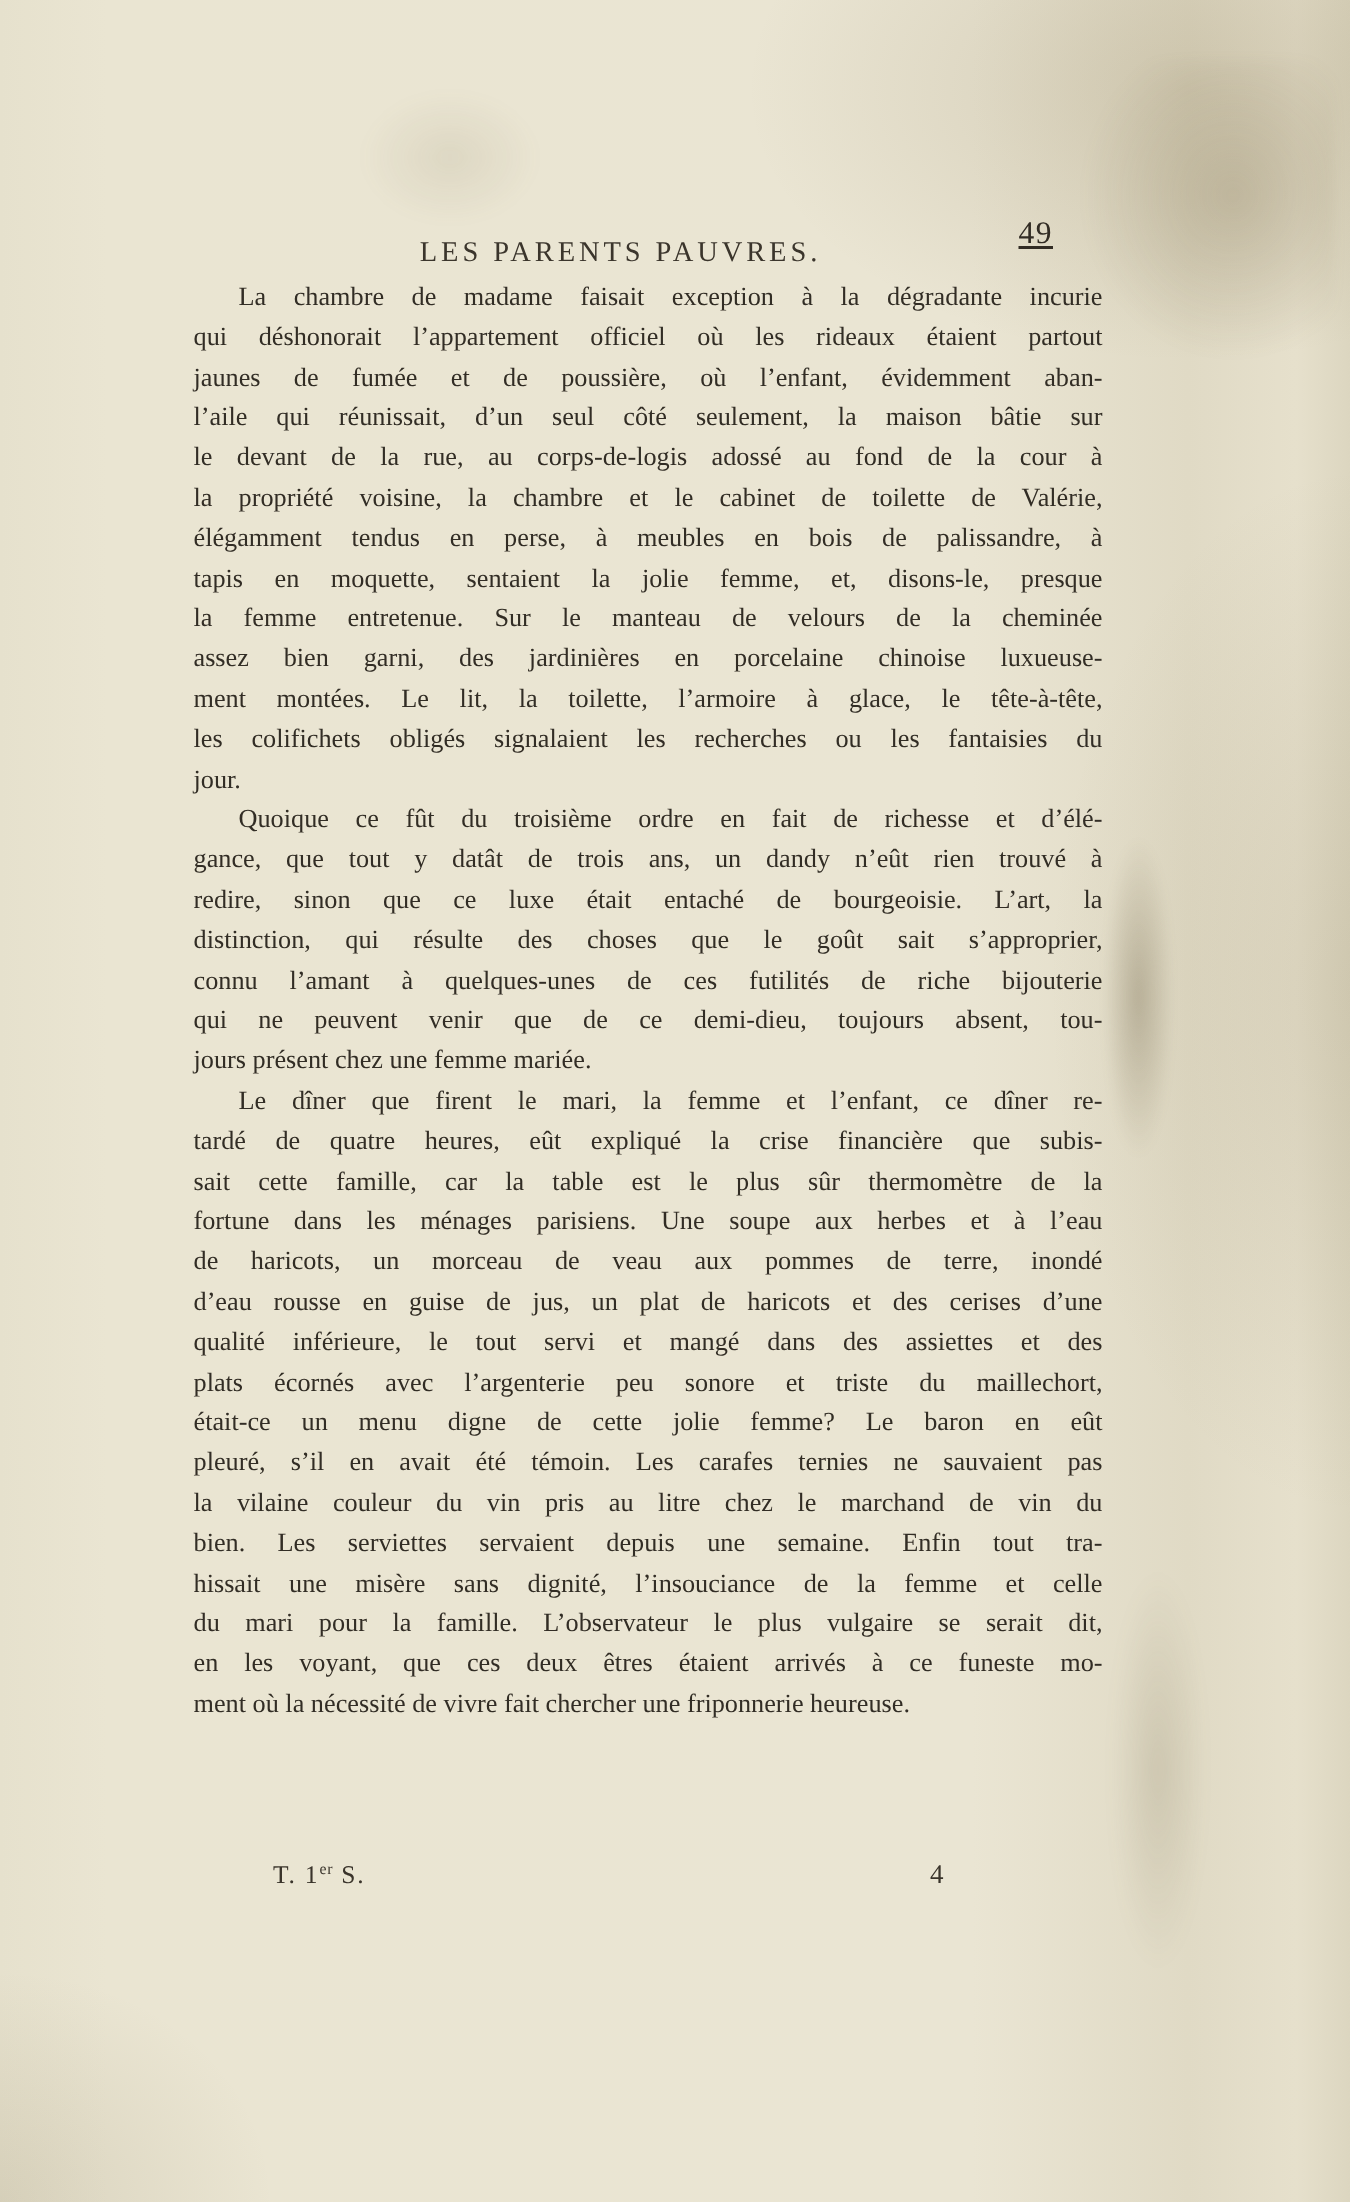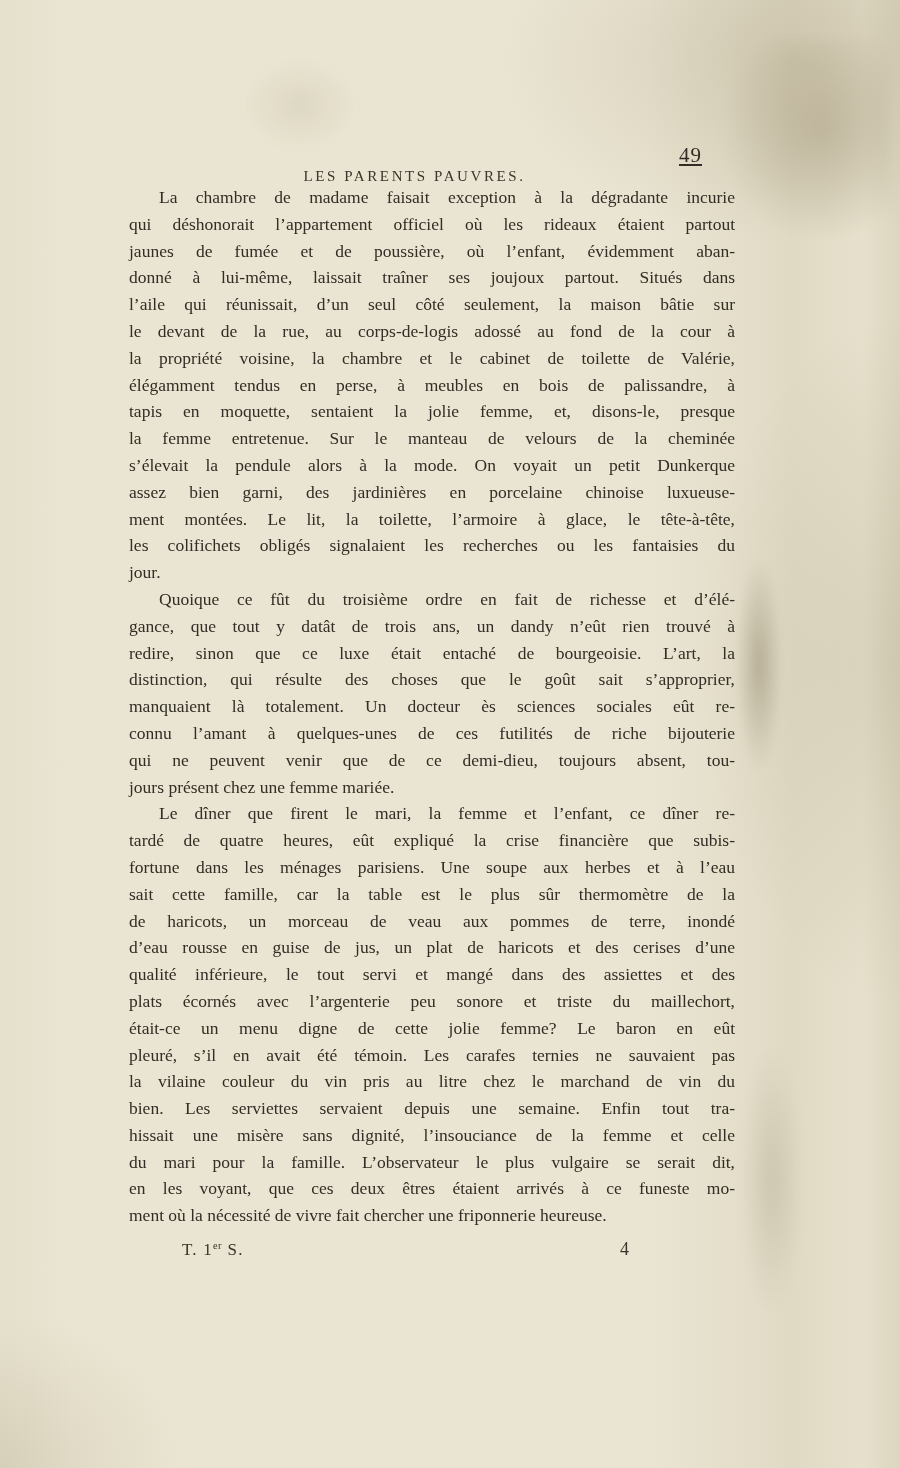--- a/index.html
+++ b/index.html
@@ -35,22 +35,22 @@
     filter: blur(5px);
   }
   .stain-top-left {
     left: 240px; top: 60px; width: 120px; height: 90px;
     background: radial-gradient(ellipse at 50% 50%, rgba(110,96,62,0.10), rgba(110,96,62,0) 70%);
     filter: blur(4px);
   }
 
   .header { position: absolute; left: 116px; top: 147px; width: 606px; height: 30px; }
   .running-title {
-    position: absolute; left: 50%; top: 21px; transform: translateX(-52%);
-    font-size: 15px; letter-spacing: 2.6px; white-space: nowrap; color: #3b352c;
+    position: absolute; left: 50%; top: 11px; transform: translateX(-52%);
+    font-size: 19px; letter-spacing: 2.6px; white-space: nowrap; color: #3b352c;
   }
   .page-number {
     position: absolute; right: 20px; top: -4px;
     font-size: 21px; letter-spacing: 1px; color: #322c24; text-decoration: underline;
   }
 
   .text-body {
     position: absolute; left: 116px; top: 184px; width: 606px;
     font-size: 17.5px; line-height: 26.8px; color: #322d25; margin-left: 13px;
   }
@@ -77,48 +77,45 @@
   <div class="header">
     <span class="running-title">LES PARENTS PAUVRES.</span>
     <span class="page-number">49</span>
   </div>
 
   <div class="text-body">
       <div class="paragraph">
         <div class="line first">La chambre de madame faisait exception à la dégradante incurie</div>
         <div class="line">qui déshonorait l’appartement officiel où les rideaux étaient partout</div>
         <div class="line">jaunes de fumée et de poussière, où l’enfant, évidemment aban-</div>
-        <div class="line">donné à lui-même, laissait traîner ses joujoux partout. Situés dans</div>
         <div class="line">l’aile qui réunissait, d’un seul côté seulement, la maison bâtie sur</div>
         <div class="line">le devant de la rue, au corps-de-logis adossé au fond de la cour à</div>
         <div class="line">la propriété voisine, la chambre et le cabinet de toilette de Valérie,</div>
         <div class="line">élégamment tendus en perse, à meubles en bois de palissandre, à</div>
         <div class="line">tapis en moquette, sentaient la jolie femme, et, disons-le, presque</div>
         <div class="line">la femme entretenue. Sur le manteau de velours de la cheminée</div>
-        <div class="line">s’élevait la pendule alors à la mode. On voyait un petit Dunkerque</div>
         <div class="line">assez bien garni, des jardinières en porcelaine chinoise luxueuse-</div>
         <div class="line">ment montées. Le lit, la toilette, l’armoire à glace, le tête-à-tête,</div>
         <div class="line">les colifichets obligés signalaient les recherches ou les fantaisies du</div>
         <div class="line last">jour.</div>
       </div>
       <div class="paragraph">
         <div class="line first">Quoique ce fût du troisième ordre en fait de richesse et d’élé-</div>
         <div class="line">gance, que tout y datât de trois ans, un dandy n’eût rien trouvé à</div>
         <div class="line">redire, sinon que ce luxe était entaché de bourgeoisie. L’art, la</div>
         <div class="line">distinction, qui résulte des choses que le goût sait s’approprier,</div>
-        <div class="line">manquaient là totalement. Un docteur ès sciences sociales eût re-</div>
         <div class="line">connu l’amant à quelques-unes de ces futilités de riche bijouterie</div>
         <div class="line">qui ne peuvent venir que de ce demi-dieu, toujours absent, tou-</div>
         <div class="line last">jours présent chez une femme mariée.</div>
       </div>
       <div class="paragraph">
         <div class="line first">Le dîner que firent le mari, la femme et l’enfant, ce dîner re-</div>
         <div class="line">tardé de quatre heures, eût expliqué la crise financière que subis-</div>
+        <div class="line">sait cette famille, car la table est le plus sûr thermomètre de la</div>
         <div class="line">fortune dans les ménages parisiens. Une soupe aux herbes et à l’eau</div>
-        <div class="line">sait cette famille, car la table est le plus sûr thermomètre de la</div>
         <div class="line">de haricots, un morceau de veau aux pommes de terre, inondé</div>
         <div class="line">d’eau rousse en guise de jus, un plat de haricots et des cerises d’une</div>
         <div class="line">qualité inférieure, le tout servi et mangé dans des assiettes et des</div>
         <div class="line">plats écornés avec l’argenterie peu sonore et triste du maillechort,</div>
         <div class="line">était-ce un menu digne de cette jolie femme? Le baron en eût</div>
         <div class="line">pleuré, s’il en avait été témoin. Les carafes ternies ne sauvaient pas</div>
         <div class="line">la vilaine couleur du vin pris au litre chez le marchand de vin du</div>
         <div class="line">bien. Les serviettes servaient depuis une semaine. Enfin tout tra-</div>
         <div class="line">hissait une misère sans dignité, l’insouciance de la femme et celle</div>
         <div class="line">du mari pour la famille. L’observateur le plus vulgaire se serait dit,</div>

